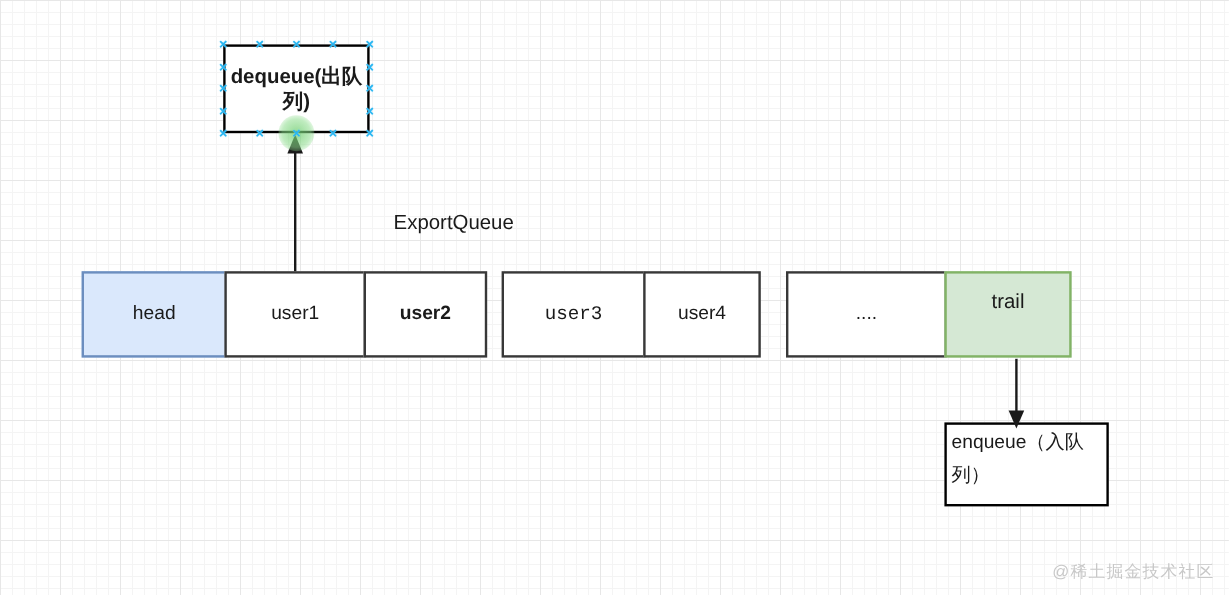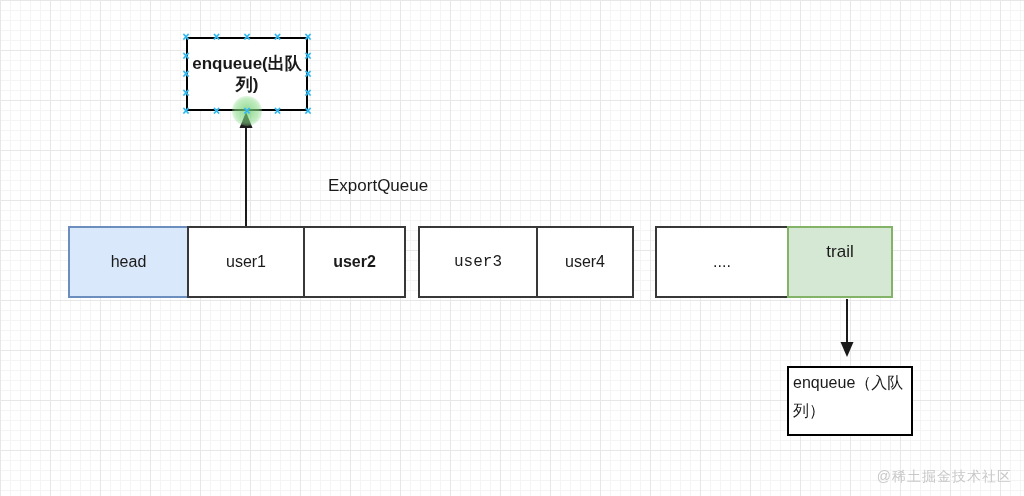--- a/index.html
+++ b/index.html
@@ -54,21 +54,21 @@
 
   
   .highlight-dot{
     left:232px;top:96px;width:30px;height:30px;border-radius:50%;
     background:radial-gradient(circle, rgba(110,205,110,0.75) 0%, rgba(140,220,140,0.55) 55%, rgba(150,225,150,0.15) 78%, rgba(150,225,150,0) 100%);
     z-index:4;
   }
 
   
   .enqueue-box{
-    left:787px;top:366px;width:126px;height:70px;
+    left:787px;top:352px;width:137px;height:70px;
     background:#ffffff;border:2px solid #000000;
     font-size:16px;line-height:1.75;padding:1px 4px;
     text-align:left;
   }
 
   
   .export-label{left:328px;top:176px;font-size:17px;}
   .watermark{
     right:12px;bottom:10px;
     color:#c8c8c8;font-size:14px;letter-spacing:1px;text-align:right;
@@ -88,21 +88,21 @@
       <polygon points="246,112 239.5,128 252.5,128" fill="#1a1a1a"></polygon>
     </g>
 
     <g>
       <line x1="847" y1="299" x2="847" y2="344" stroke="#1a1a1a" stroke-width="2"></line>
       <polygon points="847,357 840.5,342 853.5,342" fill="#1a1a1a"></polygon>
     </g>
   </svg>
 
   <div class="abs dequeue-wrap">
-    <div class="dequeue-box">enqueue(出队列)</div>
+    <div class="dequeue-box">dequeue(出队列)</div>
 
   <span class="connx" style="left: 0%; top: 0%;">×</span>
       <span class="connx" style="left: 0%; top: 100%;">×</span>
       <span class="connx" style="left: 25%; top: 0%;">×</span>
       <span class="connx" style="left: 25%; top: 100%;">×</span>
       <span class="connx" style="left: 50%; top: 0%;">×</span>
       <span class="connx" style="left: 50%; top: 100%;">×</span>
       <span class="connx" style="left: 75%; top: 0%;">×</span>
       <span class="connx" style="left: 75%; top: 100%;">×</span>
       <span class="connx" style="left: 100%; top: 0%;">×</span>

